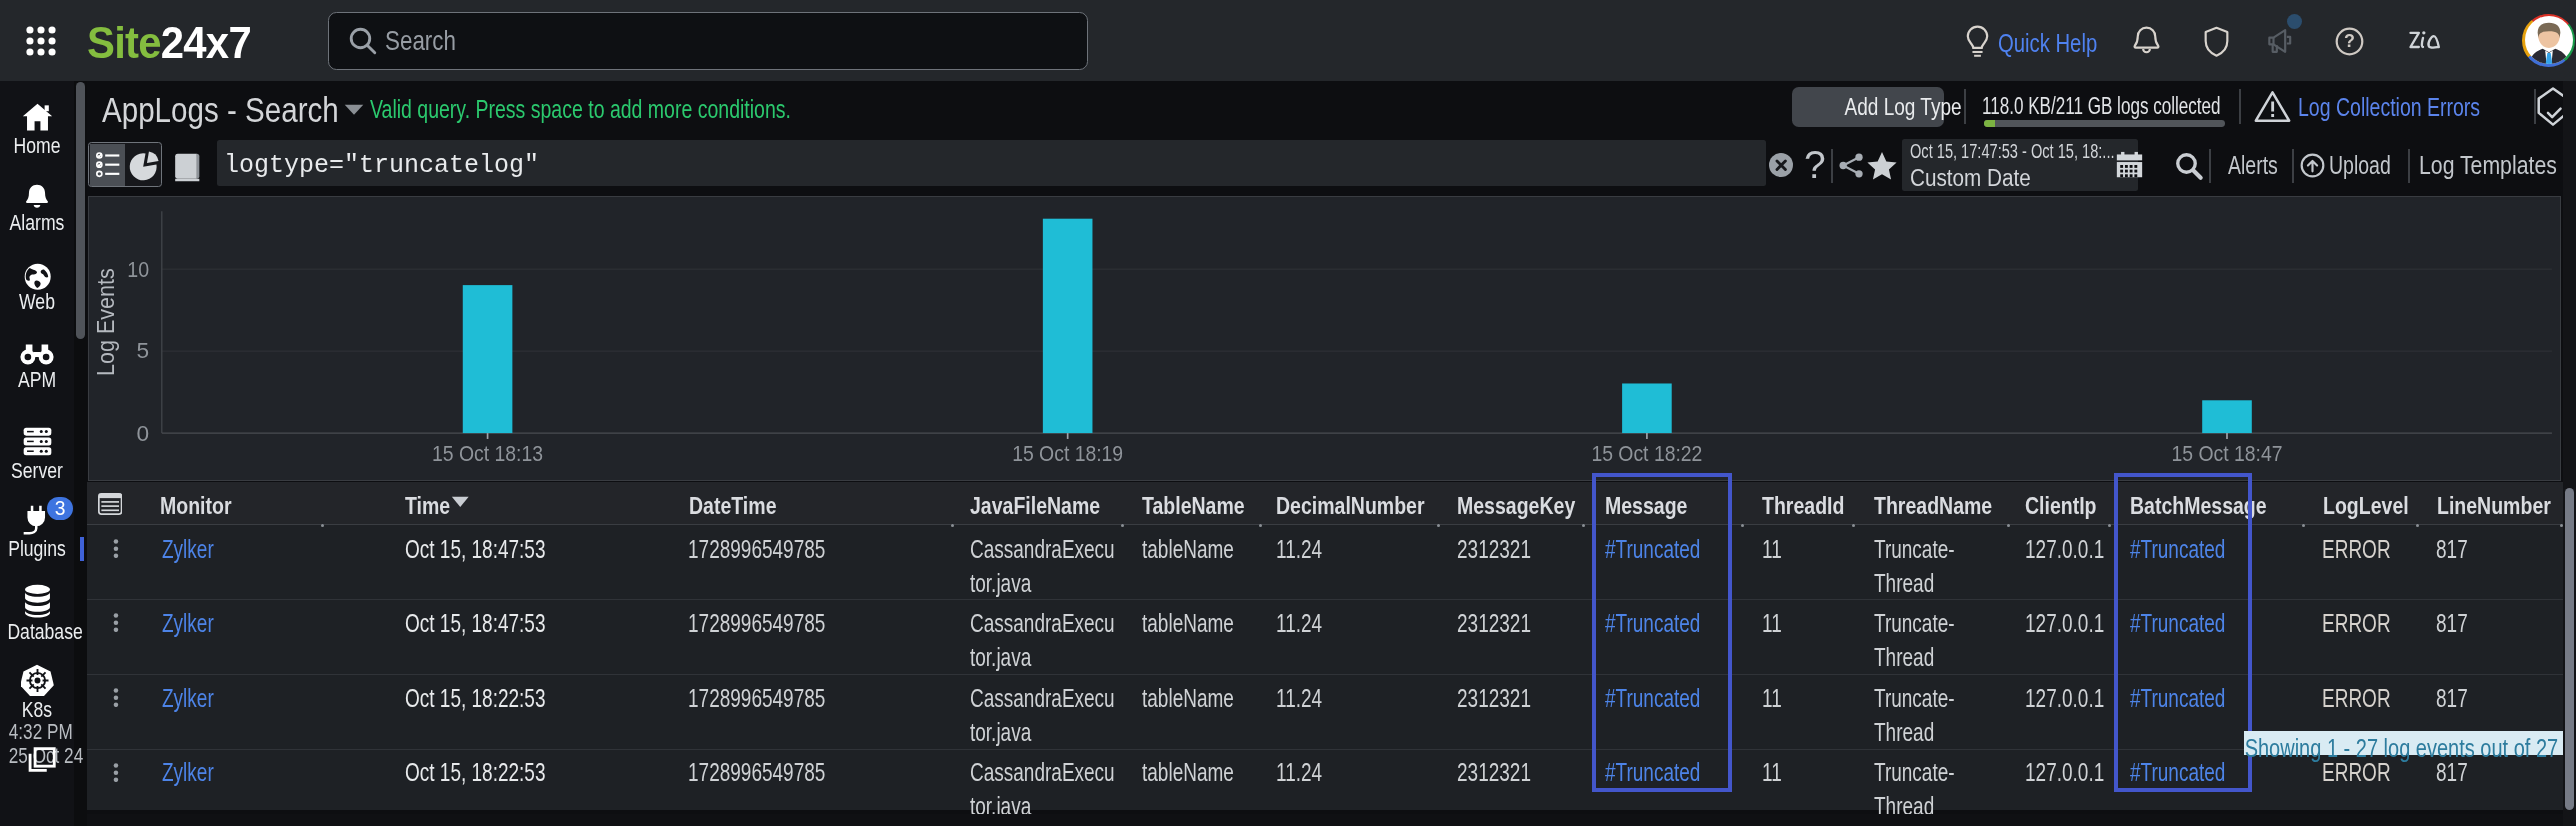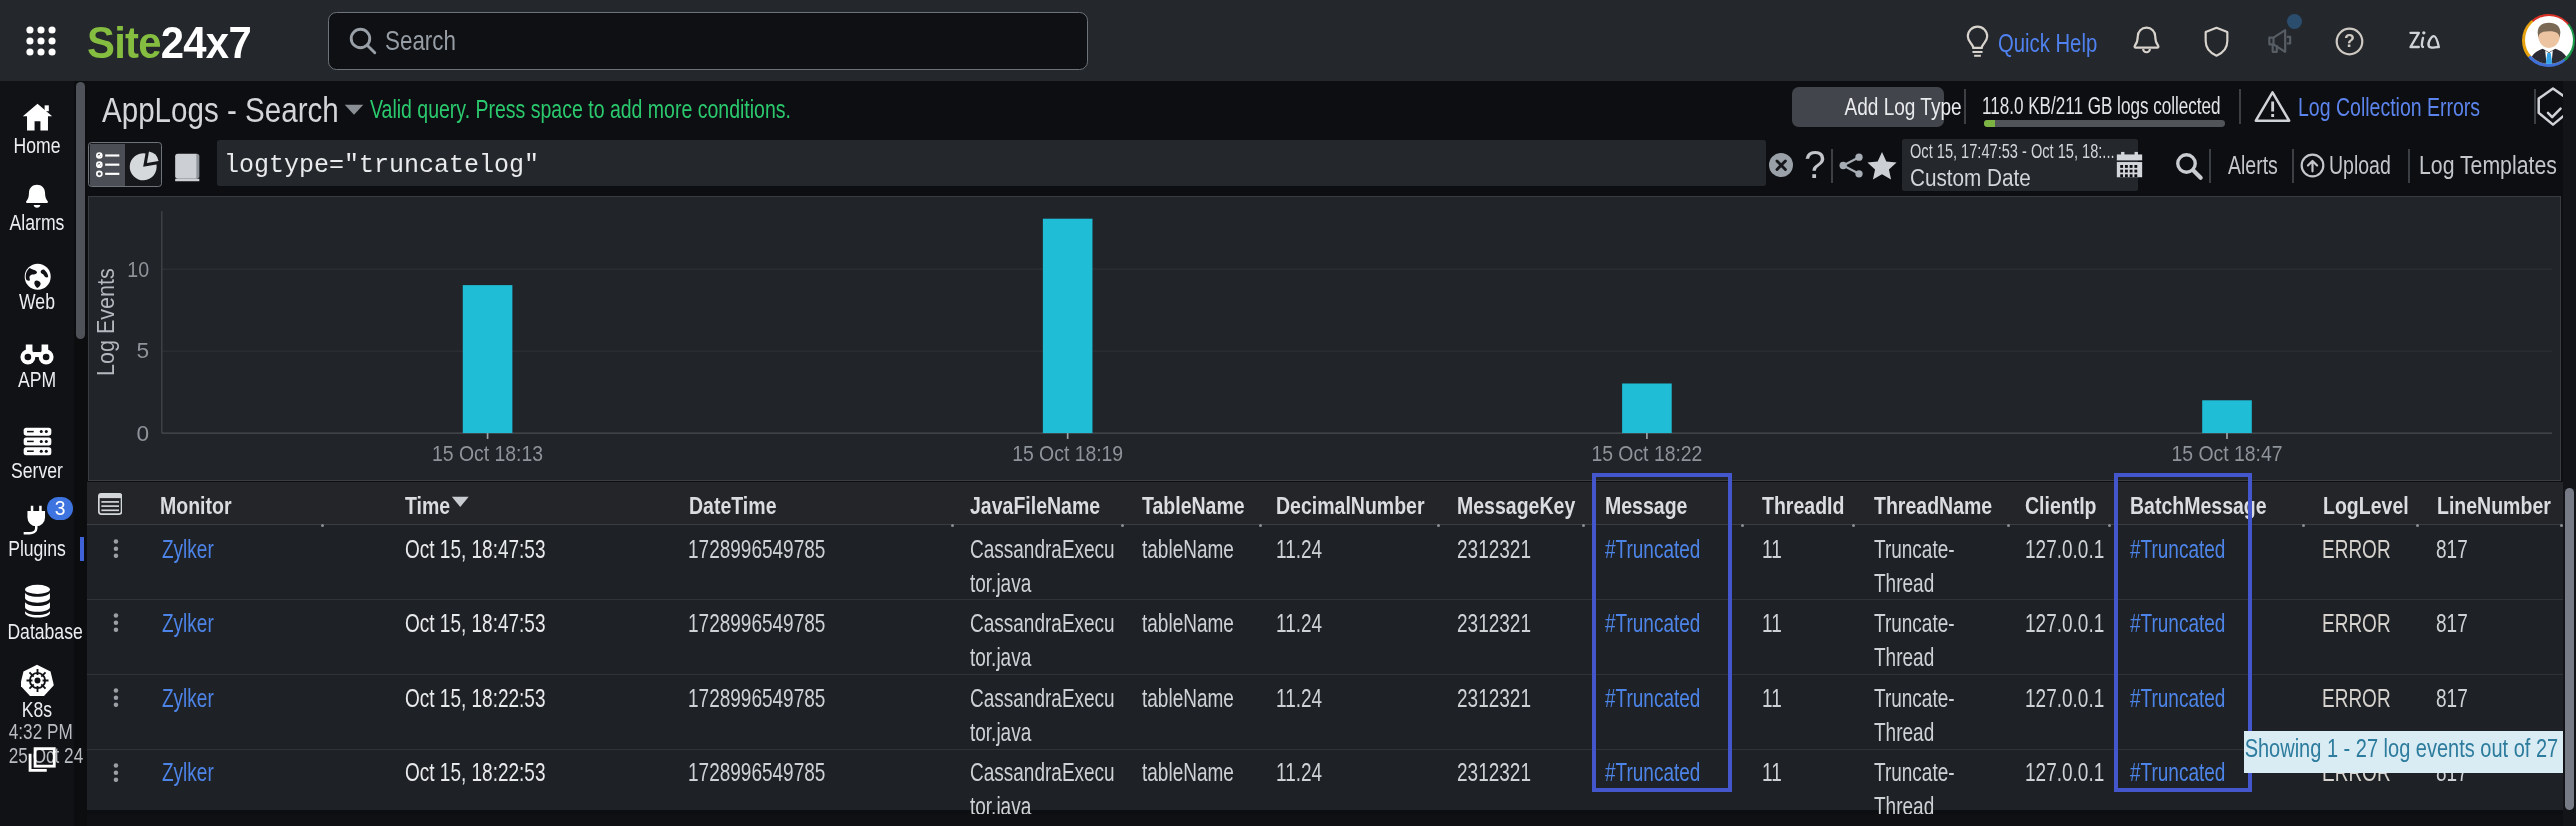--- a/index.html
+++ b/index.html
@@ -42,21 +42,21 @@
 
 #chart { left:88px; top:196px; width:2473px; height:285px; background:#212429; border:0.8px solid #393c41; }
 
 #thead { left:87px; top:482px; width:2477px; height:43px; background:#232529; border-bottom:0.8px solid #3a3d42; }
 .hcell { position:absolute; top:492px; font-size:24.4px; font-weight:bold; color:#dadce0; transform:scaleX(0.8); transform-origin:0 0; white-space:nowrap; }
 #tbody { left:87px; top:525px; width:2477px; height:285px; background:#1e2125; }
 .rowline { position:absolute; left:87px; width:2477px; height:0.8px; background:#303338; }
 .cell { position:absolute; font-size:25px; color:#cfd2d5; line-height:34px; transform:scaleX(0.76); transform-origin:0 0; white-space:nowrap; }
 .blue { color:#4d84e8; }
 .colbox { position:absolute; border:4.2px solid #4356cb; }
-#tooltip { left:2244px; top:731px; width:328px; height:42px; background:#d9ebf3; color:#2d7c9e; font-size:25px; line-height:34px; white-space:nowrap; }
+#tooltip { left:2244px; top:731px; width:328px; height:24px; background:#d9ebf3; color:#2d7c9e; font-size:25px; line-height:34px; white-space:nowrap; }
 #tooltip span { display:inline-block; transform:scaleX(0.8); transform-origin:0 0; padding-left:0.8px; }
 #rightscroll { left:2563px; top:81px; width:12.6px; height:745px; background:#131417; }
 #rightthumb { left:2565px; top:488px; width:9.3px; height:322px; background:#767b86; border-radius:5px; }
 #botstrip { left:87px; top:814px; width:2477px; height:11.8px; background:#0f1013; }
 .cdot { position:absolute; top:524px; width:3.4px; height:3.4px; background:#8a8f95; border-radius:1.7px; }
 </style>
 </head>
 <body>
 <div id="stage">
   <div id="topbar" class="abs"></div>

